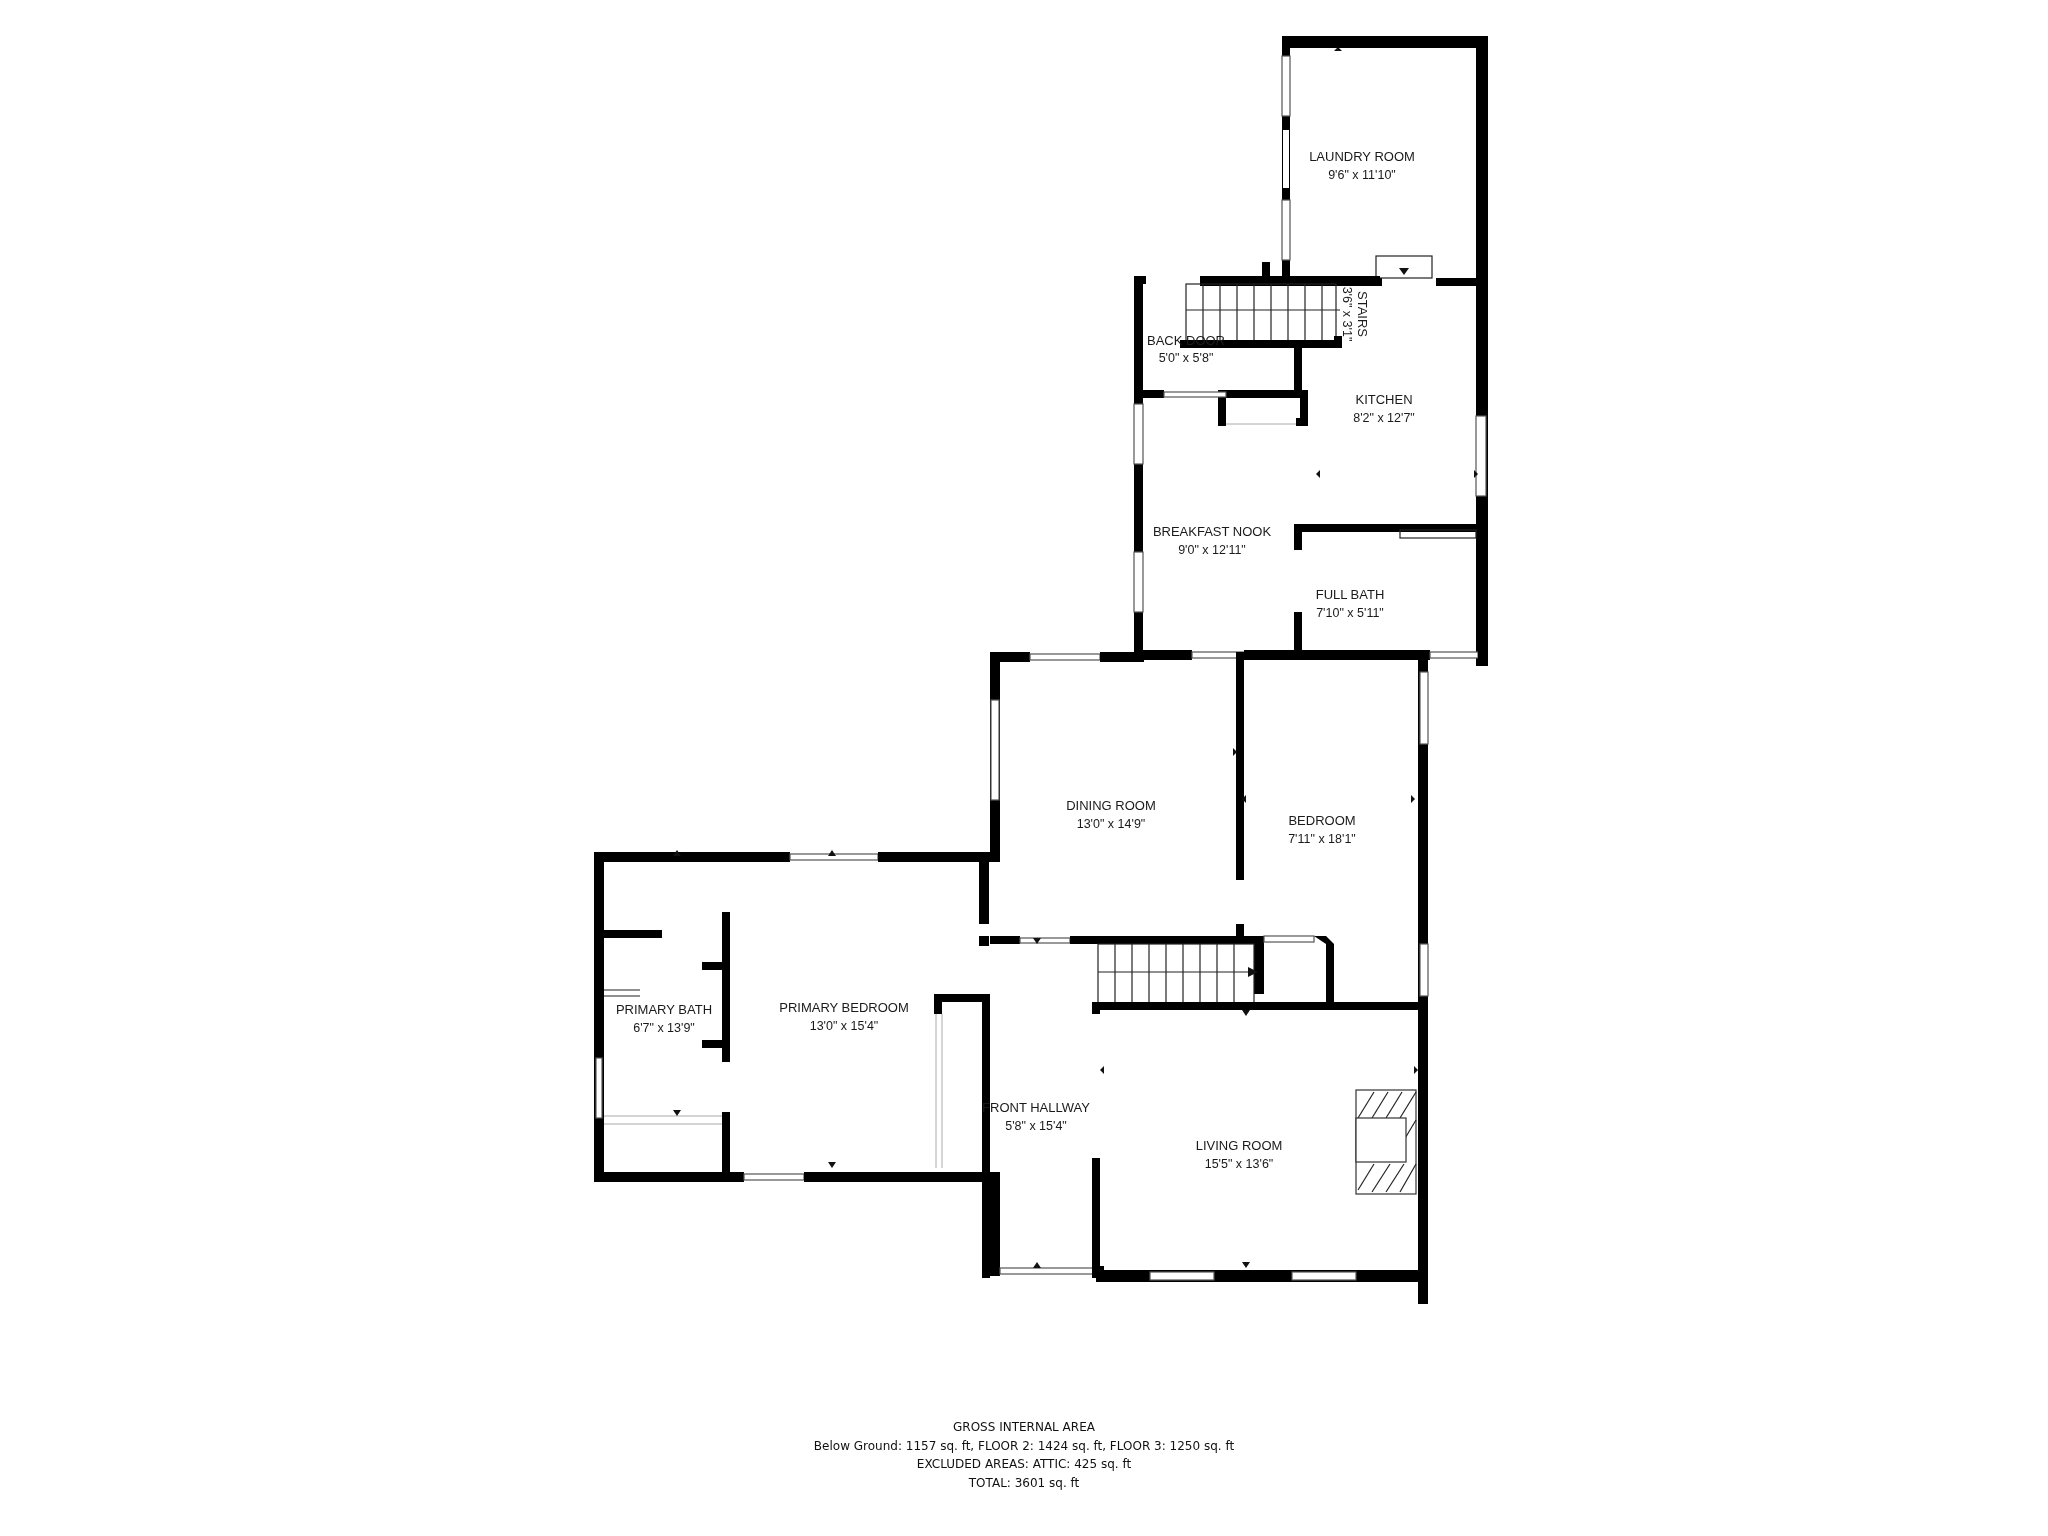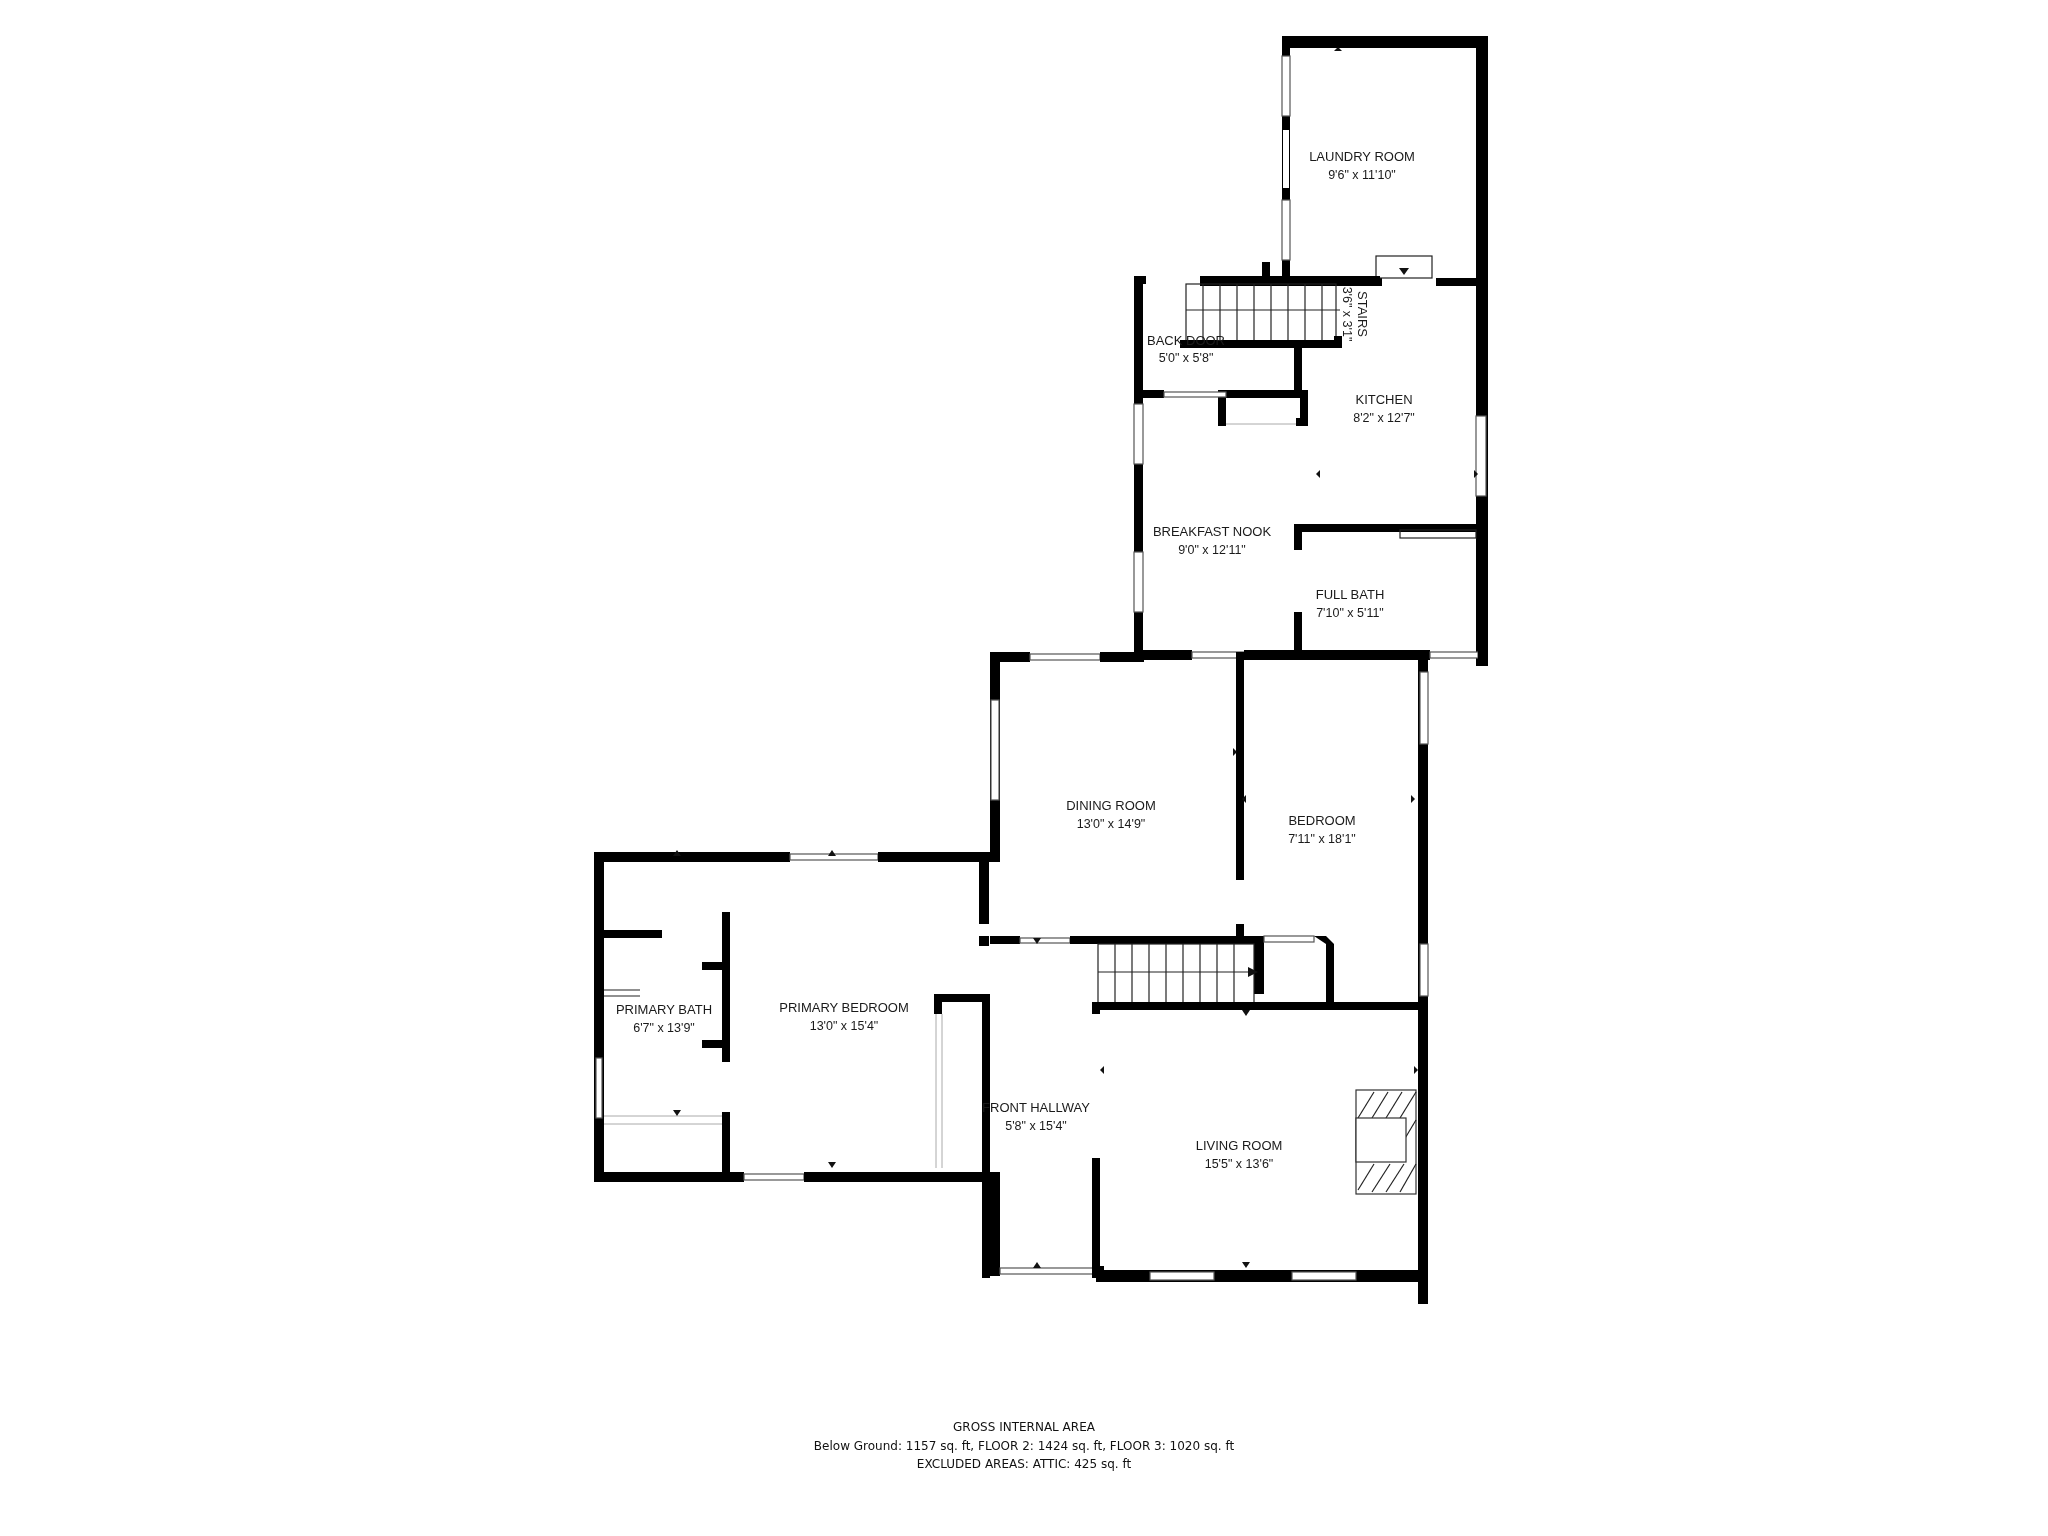--- a/index.html
+++ b/index.html
@@ -248,15 +248,16 @@
     <text class="room-dim" x="1036" y="1130">5'8" x 15'4"</text>
   </g>
   <g>
     <text class="room-label" x="1239" y="1150">LIVING ROOM</text>
     <text class="room-dim" x="1239" y="1168">15'5" x 13'6"</text>
   </g>
 </svg>
 
 <div id="footer">
   <div>GROSS INTERNAL AREA</div>
-  <div>Below Ground: 1157 sq. ft, FLOOR 2: 1424 sq. ft, FLOOR 3: 1020 sq. ft</div>
+  <div>Below Ground: 1157 sq. ft, FLOOR 2: 1424 sq. ft, FLOOR 3: 1250 sq. ft</div>
   <div>EXCLUDED AREAS: ATTIC: 425 sq. ft</div>
+  <div>TOTAL: 3601 sq. ft</div>
 </div>
 
 </body></html>

